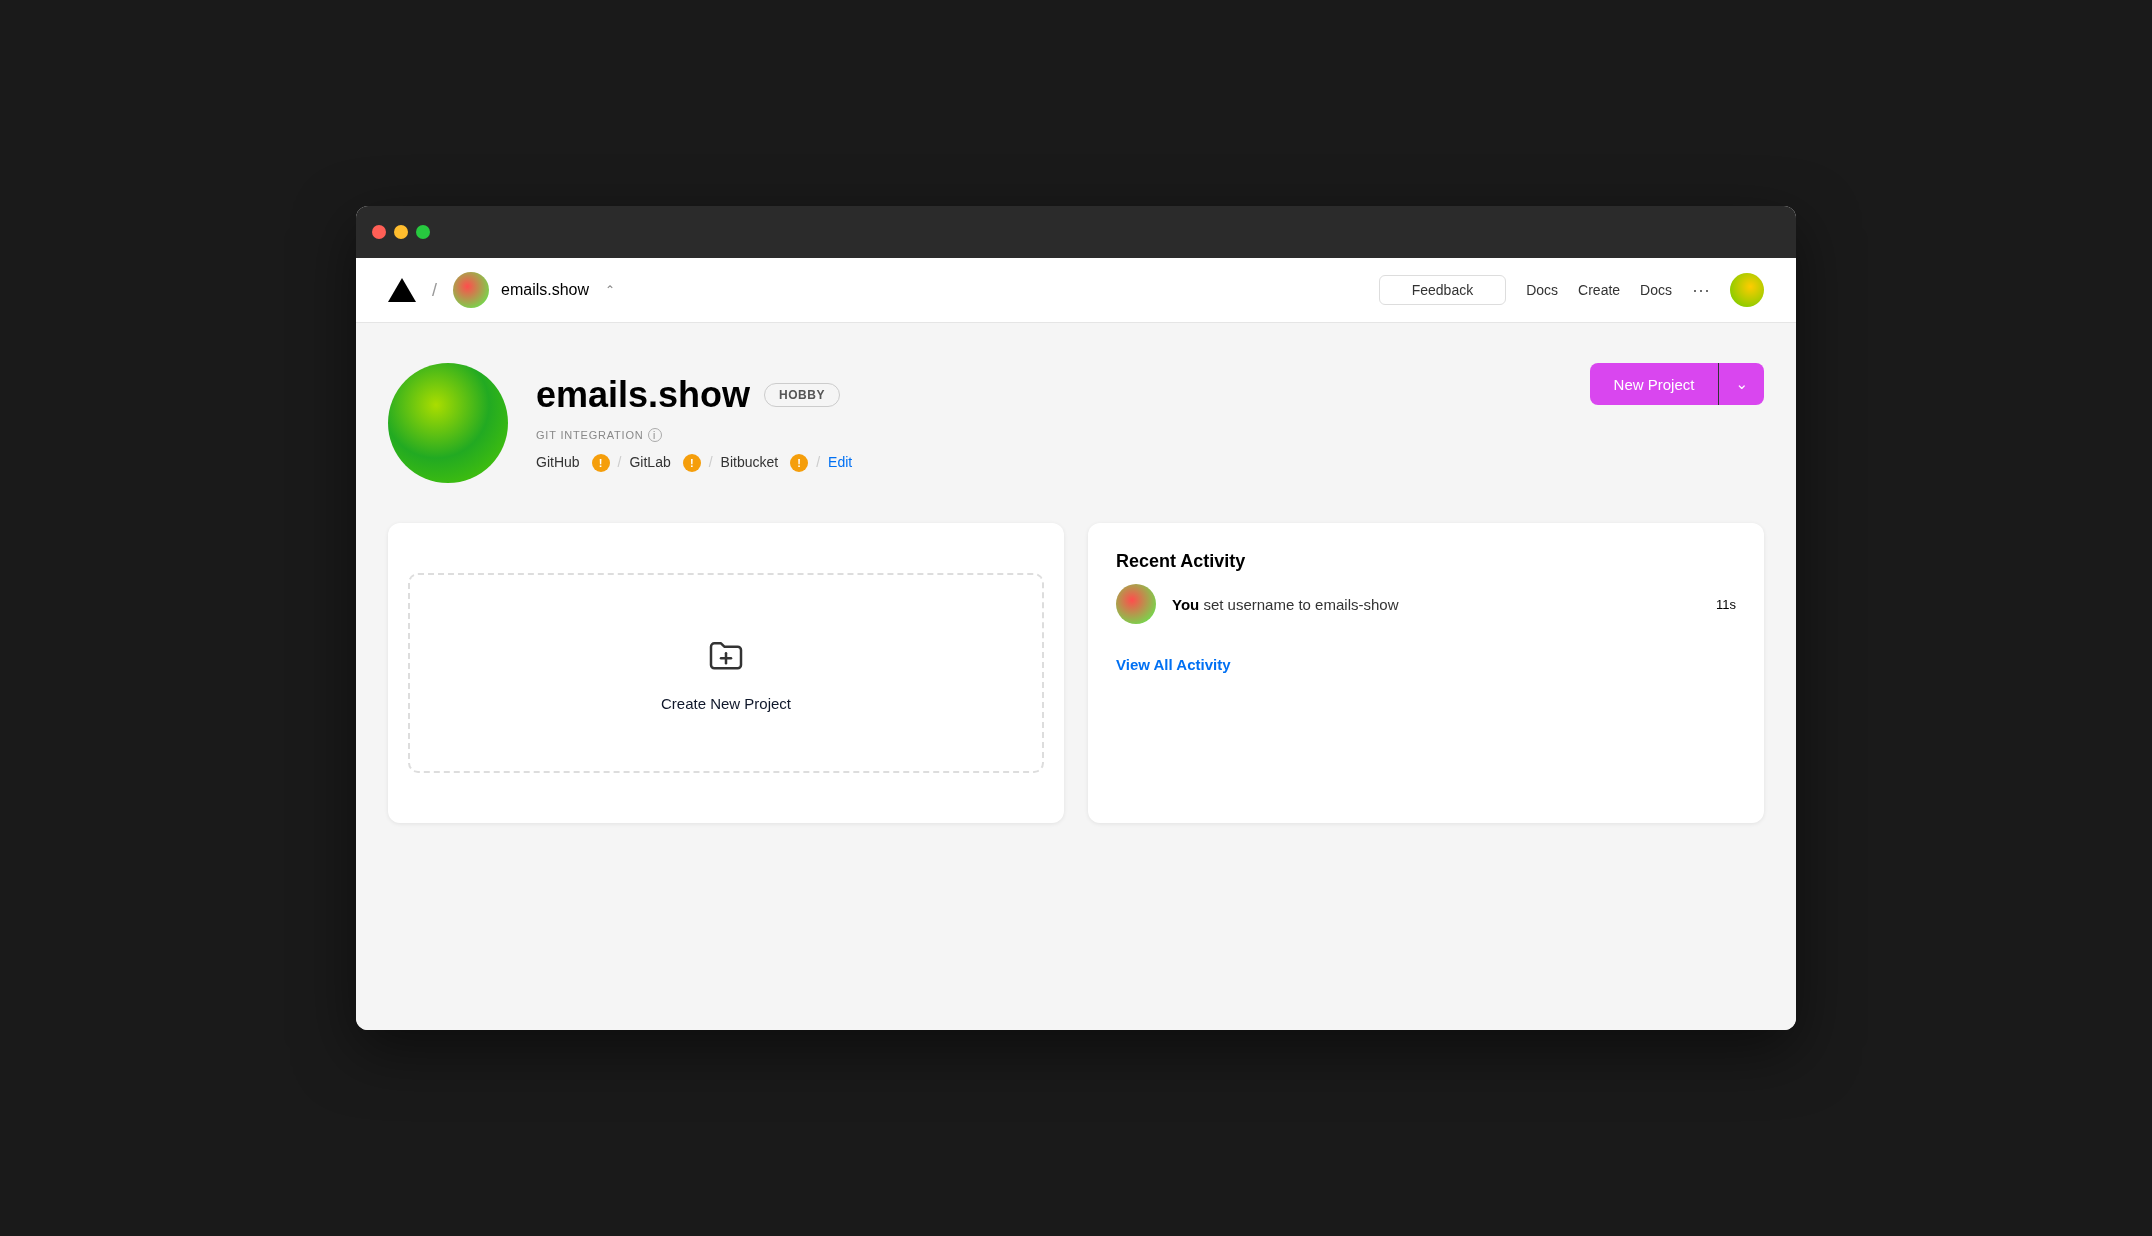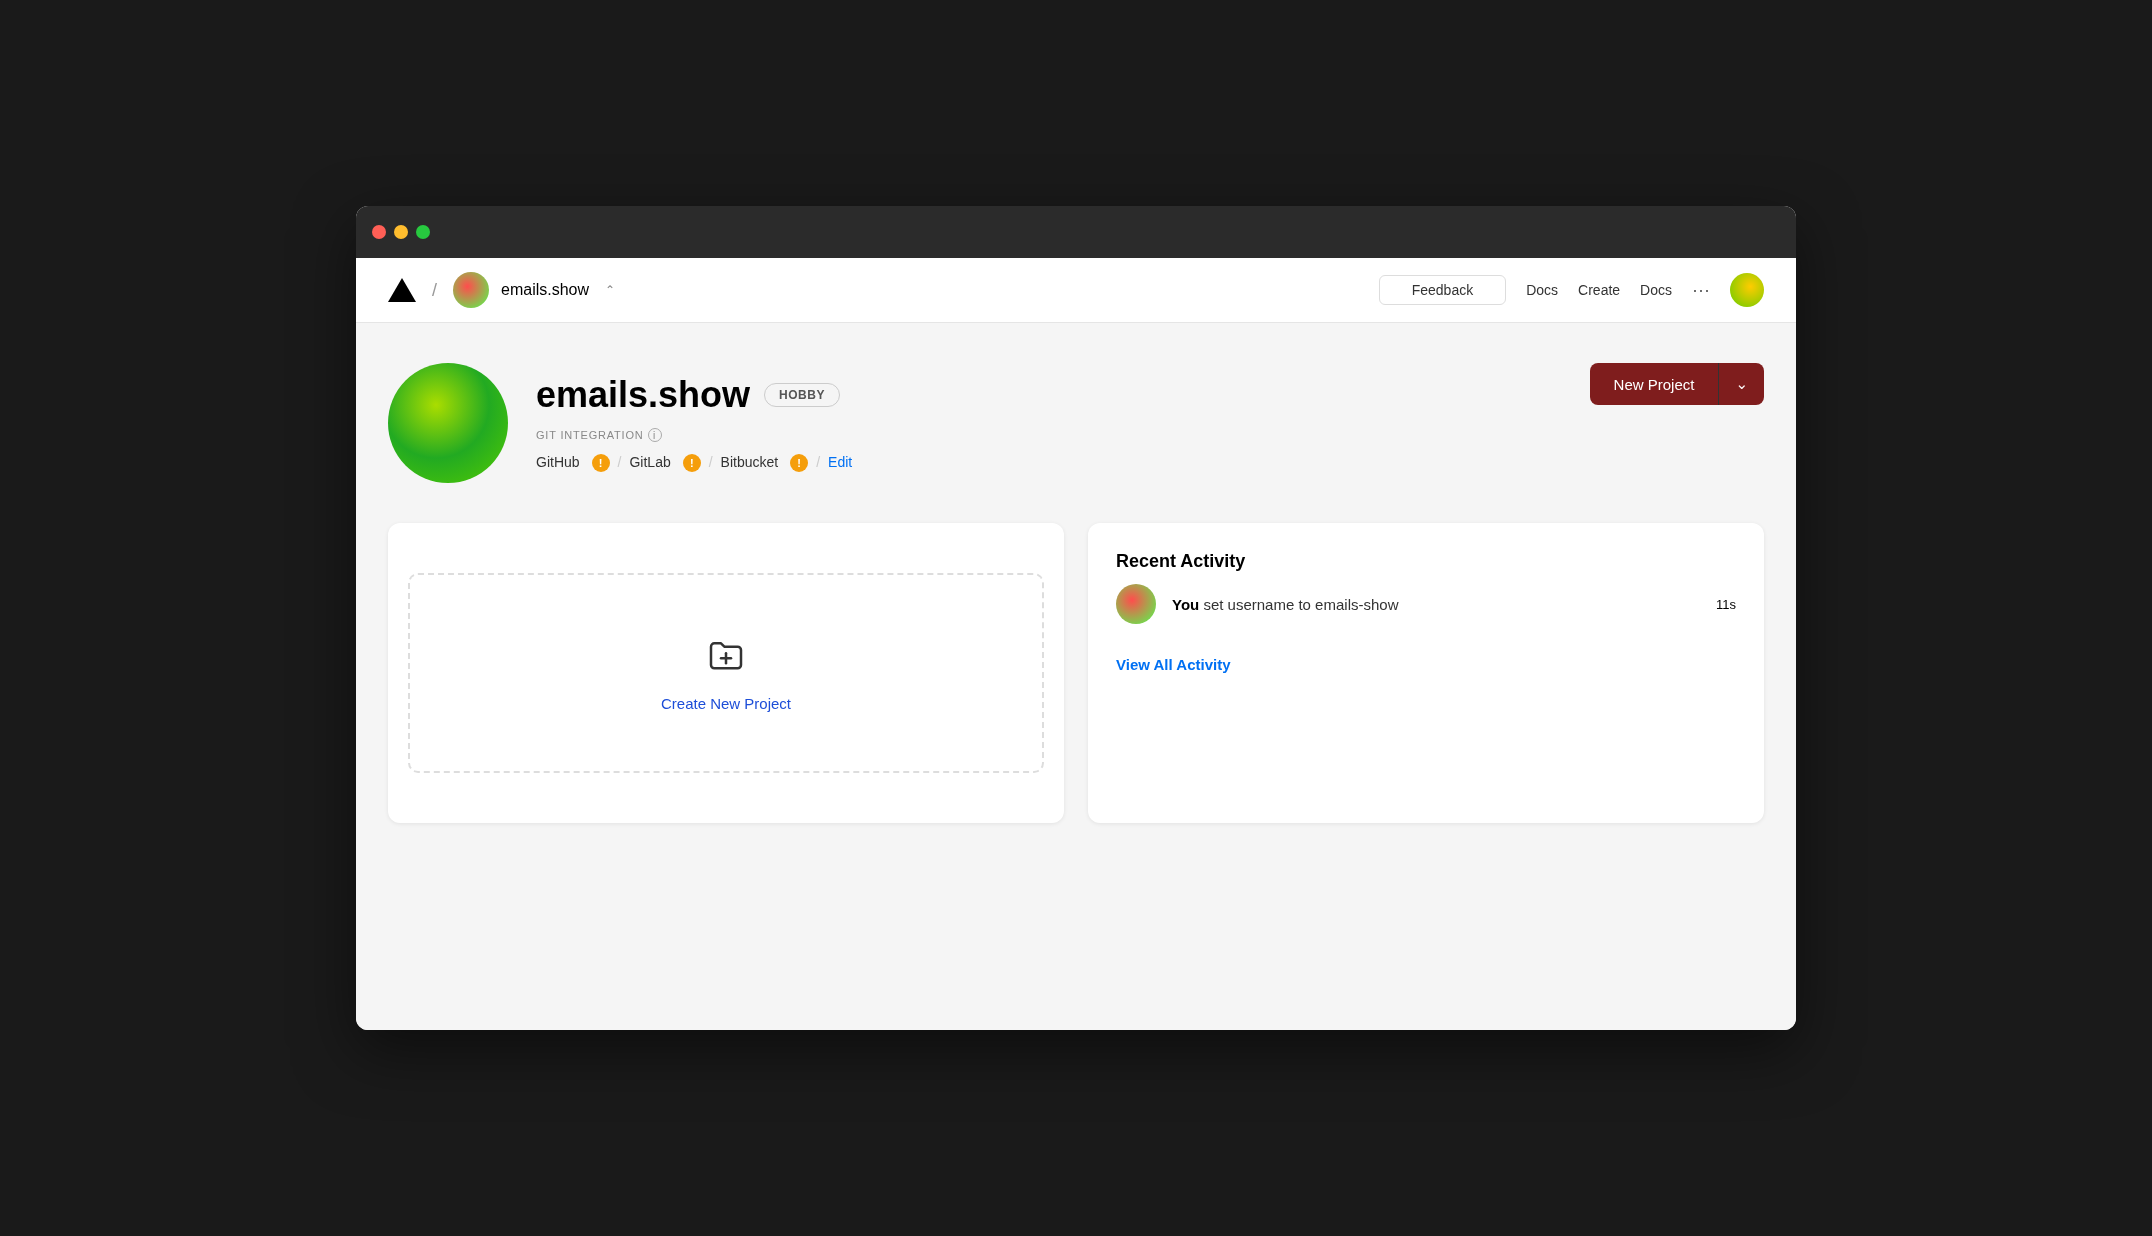--- a/index.html
+++ b/index.html
@@ -234,21 +234,21 @@
     }
     .edit-link {
       color: #0070f3;
       font-size: 14px;
       cursor: pointer;
       text-decoration: none;
     }
     .new-project-btn {
       display: flex;
       align-items: center;
-      background: #7f1d1d;
+      background: #d946ef;
       color: #fff;
       border-radius: 8px;
       overflow: hidden;
       cursor: pointer;
       font-size: 15px;
       font-weight: 500;
     }
     .new-project-main {
       padding: 12px 24px;
     }
@@ -289,21 +289,21 @@
     }
     .folder-plus-icon {
       color: #333;
     }
     .folder-plus-icon svg {
       width: 40px;
       height: 40px;
     }
     .create-label {
       font-size: 15px;
-      color: #1d4ed8;
+      color: #0f172a;
     }
     .activity-card {
       padding: 28px;
     }
     .activity-title {
       font-size: 18px;
       font-weight: 600;
       color: #000;
       margin-bottom: 12px;
     }

